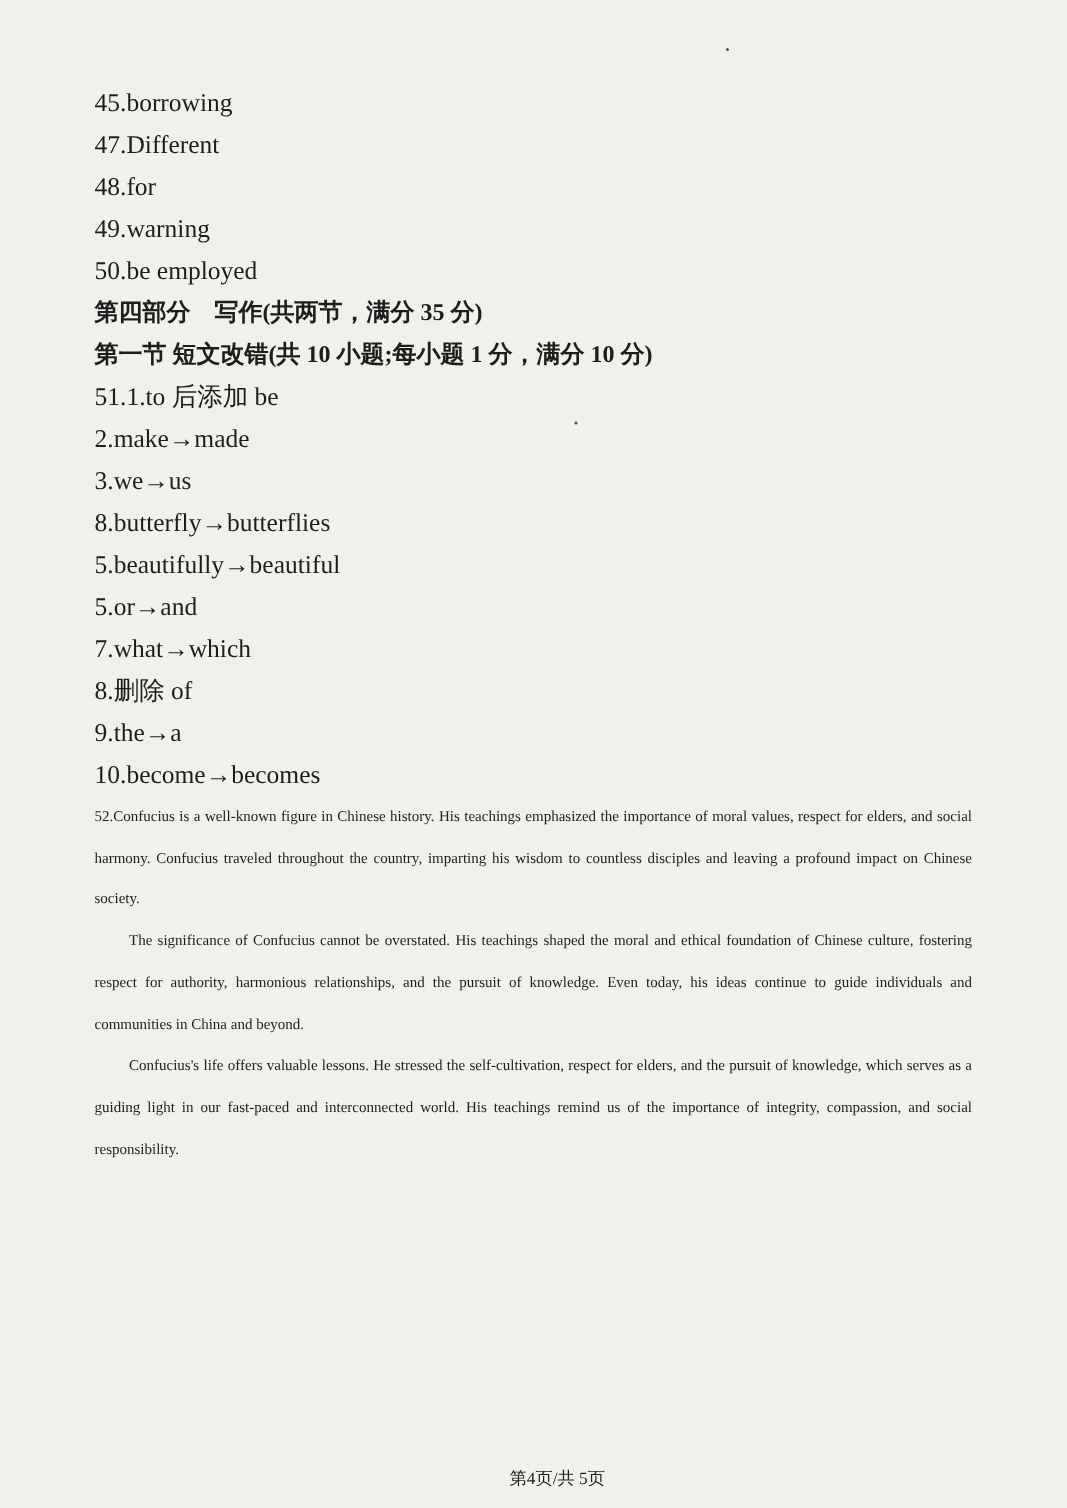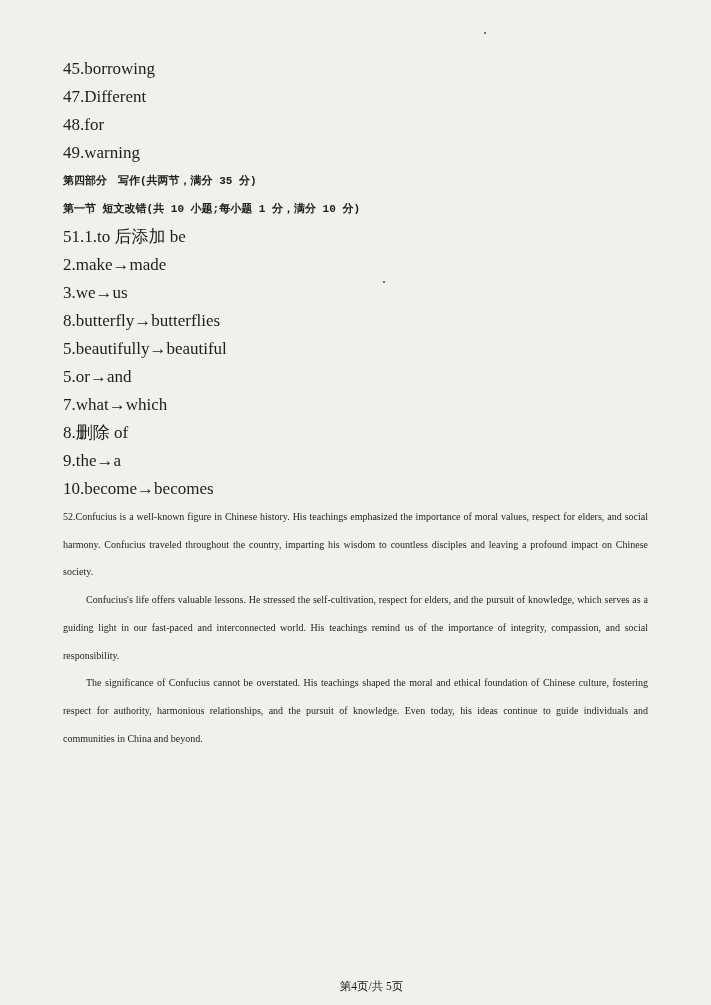--- a/index.html
+++ b/index.html
@@ -18,27 +18,26 @@
   .content {
     padding: 55px 63px 0 63px;
   }
   .line {
     font-size: 17px;
     line-height: 28px;
     height: 28px;
     white-space: pre;
   }
   .heading {
-    font-size: 11px;
+    font-size: 16px;
     font-weight: bold;
     line-height: 28px;
     height: 28px;
     margin: 0;
     white-space: pre;
-    font-family: Liberation Mono, monospace;
   }
   .para {
     font-size: 10px;
     line-height: 27.7px;
     text-align: justify;
     margin: 0;
   }
   .para.indent {
     text-indent: 2.3em;
   }
@@ -64,39 +63,40 @@
 </head>
 <body>
 
 <div class="page">
   <div class="content">
 
     <div class="line">45.borrowing</div>
     <div class="line">47.Different</div>
     <div class="line">48.for</div>
     <div class="line">49.warning</div>
+    <div class="line">50.be employed</div>
 
     <h2 class="heading">第四部分　写作(共两节，满分 35 分)</h2>
     <h2 class="heading">第一节 短文改错(共 10 小题;每小题 1 分，满分 10 分)</h2>
 
     <div class="line">51.1.to 后添加 be</div>
     <div class="line">2.make→made</div>
     <div class="line">3.we→us</div>
     <div class="line">8.butterfly→butterflies</div>
     <div class="line">5.beautifully→beautiful</div>
     <div class="line">5.or→and</div>
     <div class="line">7.what→which</div>
     <div class="line">8.删除 of</div>
     <div class="line">9.the→a</div>
     <div class="line">10.become→becomes</div>
 
 
     <p class="para">52.Confucius is a well-known figure in Chinese history. His teachings emphasized the importance of moral values, respect for elders, and social harmony. Confucius traveled throughout the country, imparting his wisdom to countless disciples and leaving a profound impact on Chinese society.</p>
+    <p class="para indent">The significance of Confucius cannot be overstated. His teachings shaped the moral and ethical foundation of Chinese culture, fostering respect for authority, harmonious relationships, and the pursuit of knowledge. Even today, his ideas continue to guide individuals and communities in China and beyond.</p>
     <p class="para indent">Confucius's life offers valuable lessons. He stressed the self-cultivation, respect for elders, and the pursuit of knowledge, which serves as a guiding light in our fast-paced and interconnected world. His teachings remind us of the importance of integrity, compassion, and social responsibility.</p>
-    <p class="para indent">The significance of Confucius cannot be overstated. His teachings shaped the moral and ethical foundation of Chinese culture, fostering respect for authority, harmonious relationships, and the pursuit of knowledge. Even today, his ideas continue to guide individuals and communities in China and beyond.</p>
 
   </div>
 
   <div class="footer">第4页/共 5页</div>
 
   <span class="dot dot1"></span>
   <span class="dot dot2"></span>
 </div>
 
 </body></html>

